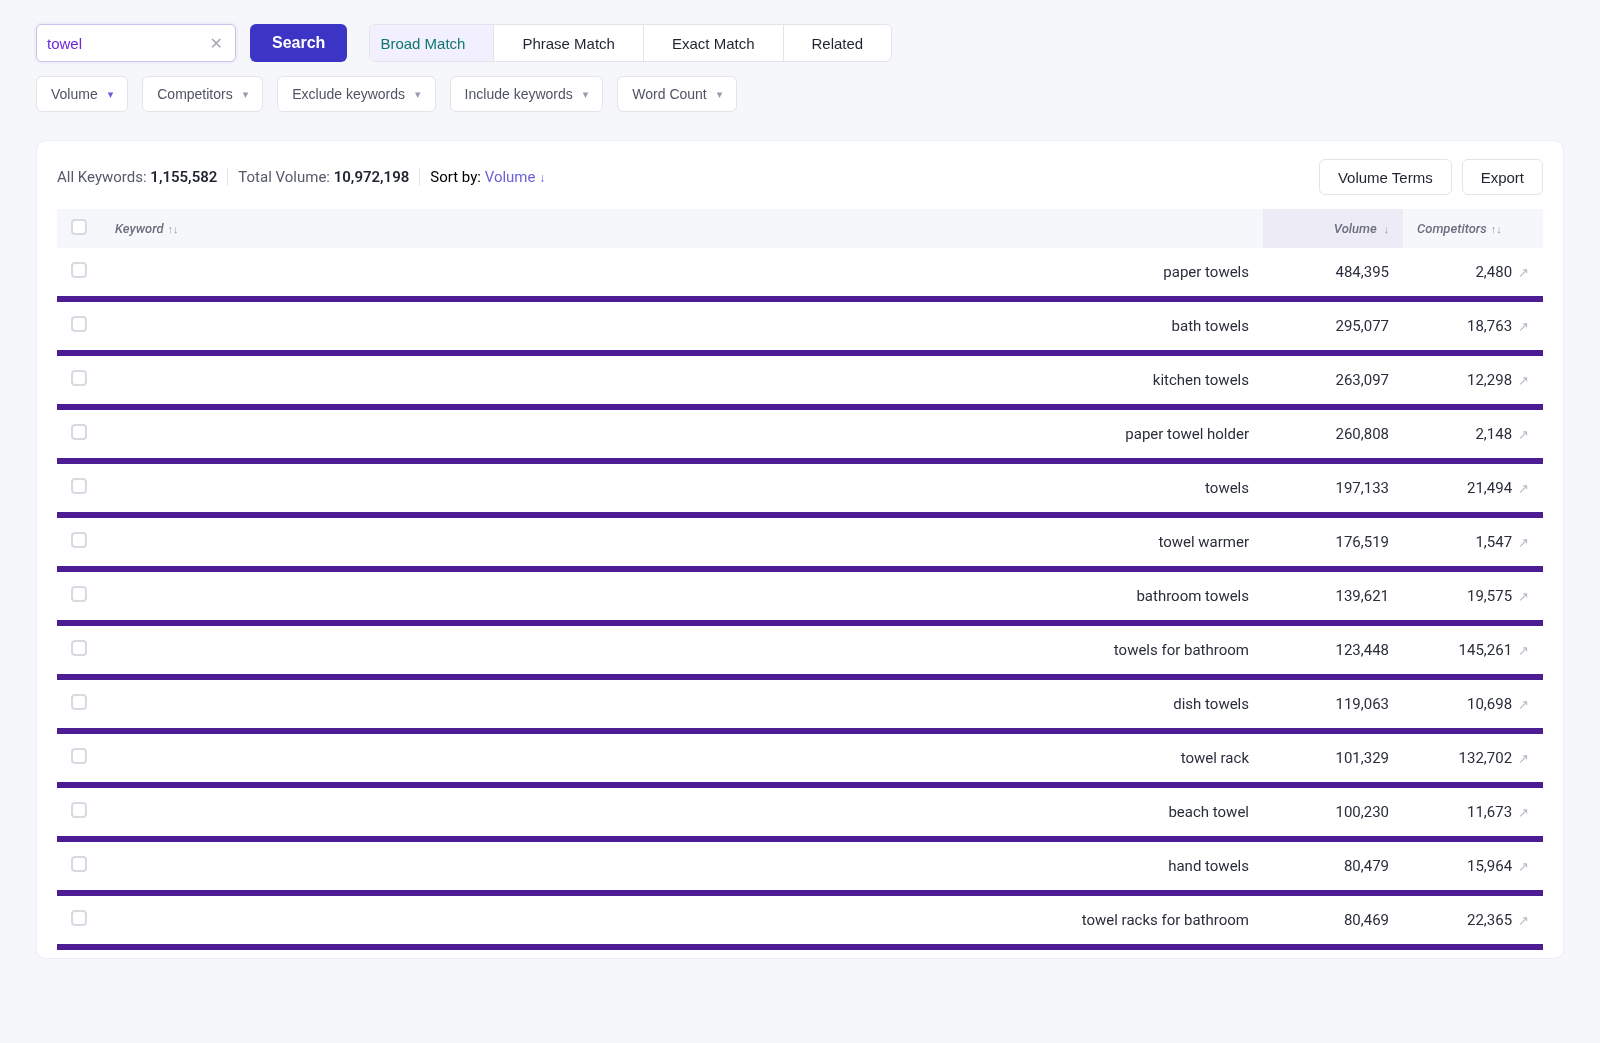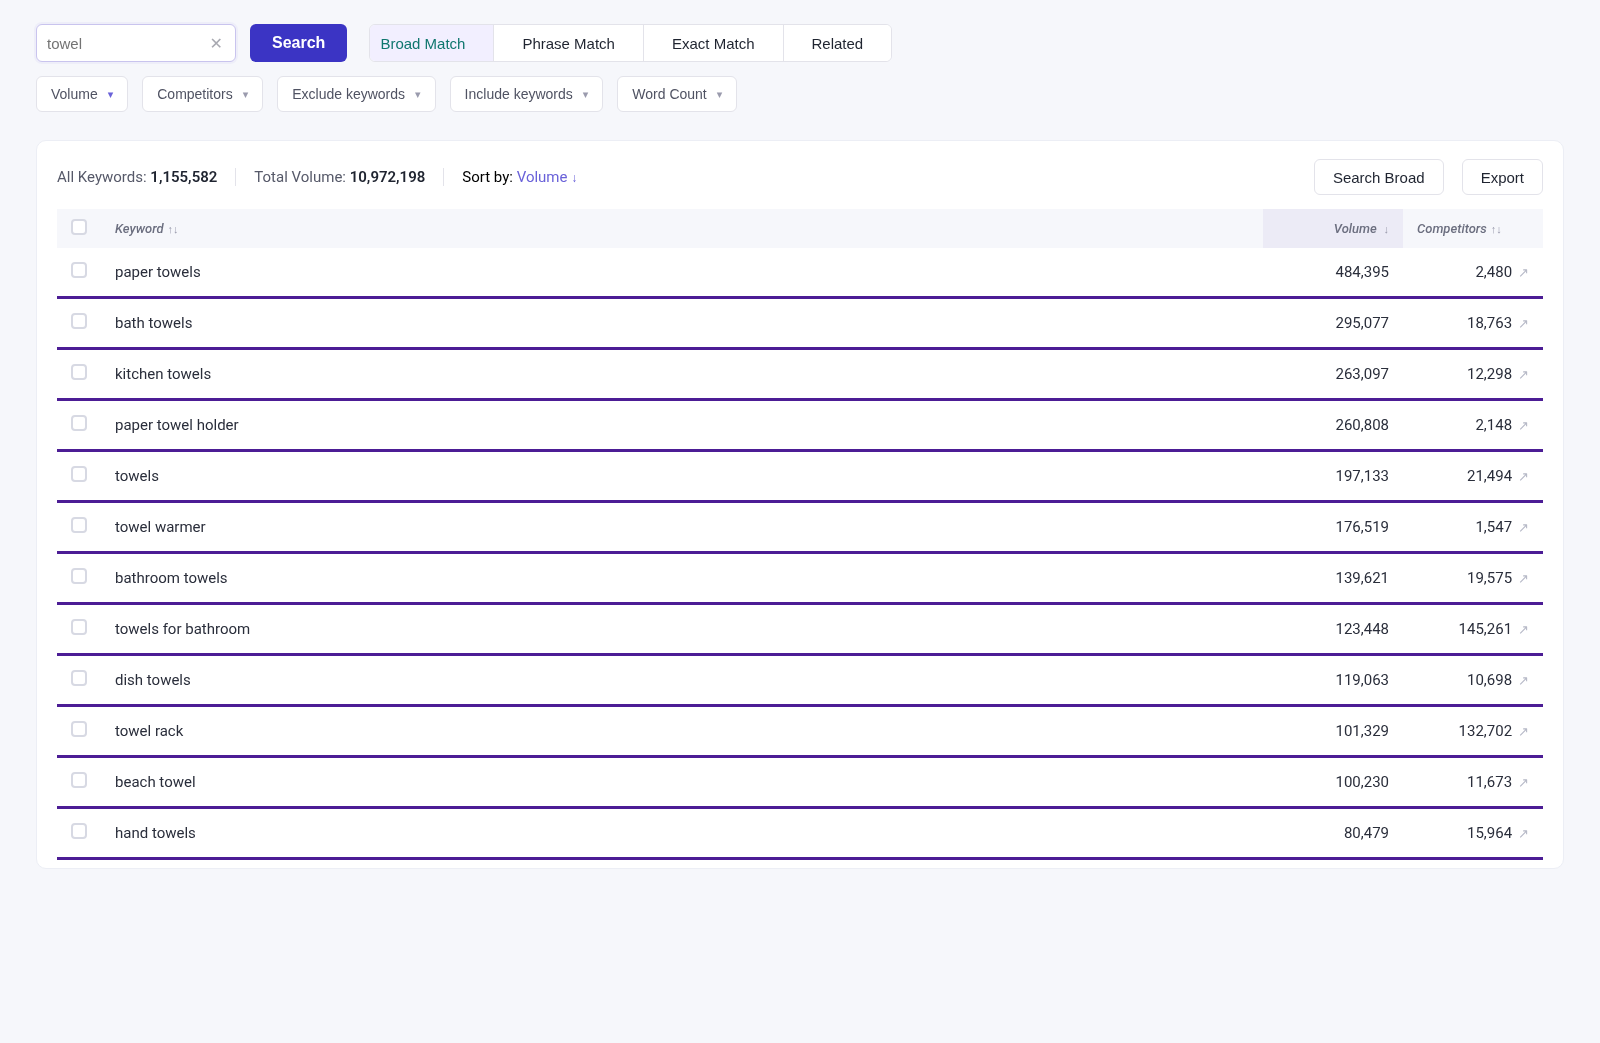--- a/index.html
+++ b/index.html
@@ -19,21 +19,21 @@
     width: 200px;
     border: 1px solid #c9c4ee;
     background: #fff;
     border-radius: 6px;
     padding: 0 10px;
     height: 38px;
     box-shadow: 0 0 0 2px rgba(95,78,214,.05);
   }
   .search-wrap input {
     border: none; outline: none; background: transparent;
-    font-size: 15px; color: #737373; width: 100%;
+    font-size: 15px; color: #6d28d9; width: 100%;
   }
   .clear-x { color: #a8a9b1; cursor: pointer; font-size: 16px; padding: 0 2px; }
   .btn-search {
     background: #3b34c4; color: #fff; border: none; border-radius: 6px;
     height: 38px; padding: 0 22px; font-size: 16px; font-weight: 700; cursor: pointer;
   }
   .match-tabs { display: flex; border: 1px solid #e3e3ea; border-radius: 6px; overflow: hidden; background:#fff; margin-left: 8px; }
   .match-tab {
     border: none; background: #fff; padding: 0 28px; height: 36px;
     font-size: 15px; color: #1f2430; cursor: pointer;
@@ -50,21 +50,21 @@
     height: 36px; padding: 0 14px; font-size: 14px; color: #505363; cursor: pointer;
   }
   .chev { font-size: 11px; color: #9a9bad; }
   .chev.blue { color: #6a62d9; }
 
   
   .card {
     background: #fff; border: 1px solid #eceef5; border-radius: 10px;
     padding: 18px 20px 8px 20px;
   }
-  .summary-row { display: flex; align-items: center; gap: 18px; margin-bottom: 14px; }
+  .summary-row { display: flex; align-items: center; gap: 10px; margin-bottom: 14px; }
   .sep { width: 1px; height: 18px; background: #e3e3ea; }
   .summary-row .label { color: #565969; font-size: 15px; }
   .summary-row strong { color: #1f2430; font-weight: 600; }
   .sortby-label { color: #000000; }
   .sortby-val { color: #6a62d9; font-weight: 400; }
   .sort-arrow { color: #6a62d9; font-size: 12px; }
   .spacer { flex: 1; }
   .btn-outline {
     background: #fff; border: 1px solid #e3e3ea; border-radius: 6px;
     height: 36px; padding: 0 18px; font-size: 15px; color: #1f2430; cursor: pointer;
@@ -78,22 +78,22 @@
     background: #f6f7fb;
     font-style: italic;
   }
   .tbl thead th.col-volume-h {
     text-align: right;
     background: #ecebf6;
   }
   .tbl thead th.col-comp-h { text-align: left; }
   .sort-ic { font-size: 11px; color: #9a9bad; margin-left:4px; }
   .tbl tbody td {
-    padding: 14px 14px; border-bottom: 3px solid #4c1d95;
-    font-size: 15px; color: #2a2e3b; vertical-align: middle;
+    padding: 14px 14px; border-bottom: 6px solid #4c1d95;
+    font-size: 15px; color: #2a2e3b; vertical-align: middle; text-align: right;
   }
   .col-check { width: 44px; }
   .col-volume { text-align: right; width: 140px; color: #2a2e3b; }
   .col-comp { text-align: right; width: 140px; color: #2a2e3b; }
   .cb {
     display:inline-block; width:16px; height:16px;
     border:2px solid #d7d9e3; border-radius:4px; background:#fff; cursor:pointer;
   }
   .ext-arrow { color: #b6b9c7; margin-left: 6px; font-size: 13px; display:inline-block; }
 </style>
@@ -149,21 +149,21 @@
       <span class="sep"></span>
       <span class="label">
         <span>Total Volume: </span><strong>10,972,198</strong>
       </span>
       <span class="sep"></span>
       <span class="label">
         <span class="sortby-label">Sort by: </span><span class="sortby-val">Volume</span>
         <span class="sort-arrow"> ↓</span>
       </span>
       <span class="spacer"></span>
-      <button class="btn-outline">Search Broad</button>
+      <button class="btn-outline">Volume Terms</button>
       <button class="btn-outline">Export</button>
     </div>
 
     <table class="tbl">
       <thead>
         <tr>
           <th class="col-check">
             <span class="cb"></span>
           </th>
           <th>
@@ -243,17 +243,23 @@
             <td>beach towel</td>
             <td class="col-volume">100,230</td>
             <td class="col-comp">11,673<span class="ext-arrow">↗</span></td>
           </tr>
           <tr>
             <td class="col-check"><span class="cb"></span></td>
             <td>hand towels</td>
             <td class="col-volume">80,479</td>
             <td class="col-comp">15,964<span class="ext-arrow">↗</span></td>
           </tr>
+          <tr>
+            <td class="col-check"><span class="cb"></span></td>
+            <td>towel racks for bathroom</td>
+            <td class="col-volume">80,469</td>
+            <td class="col-comp">22,365<span class="ext-arrow">↗</span></td>
+          </tr>
         </tbody>
     </table>
 
   </div>
 </div>
 
 </body></html>

